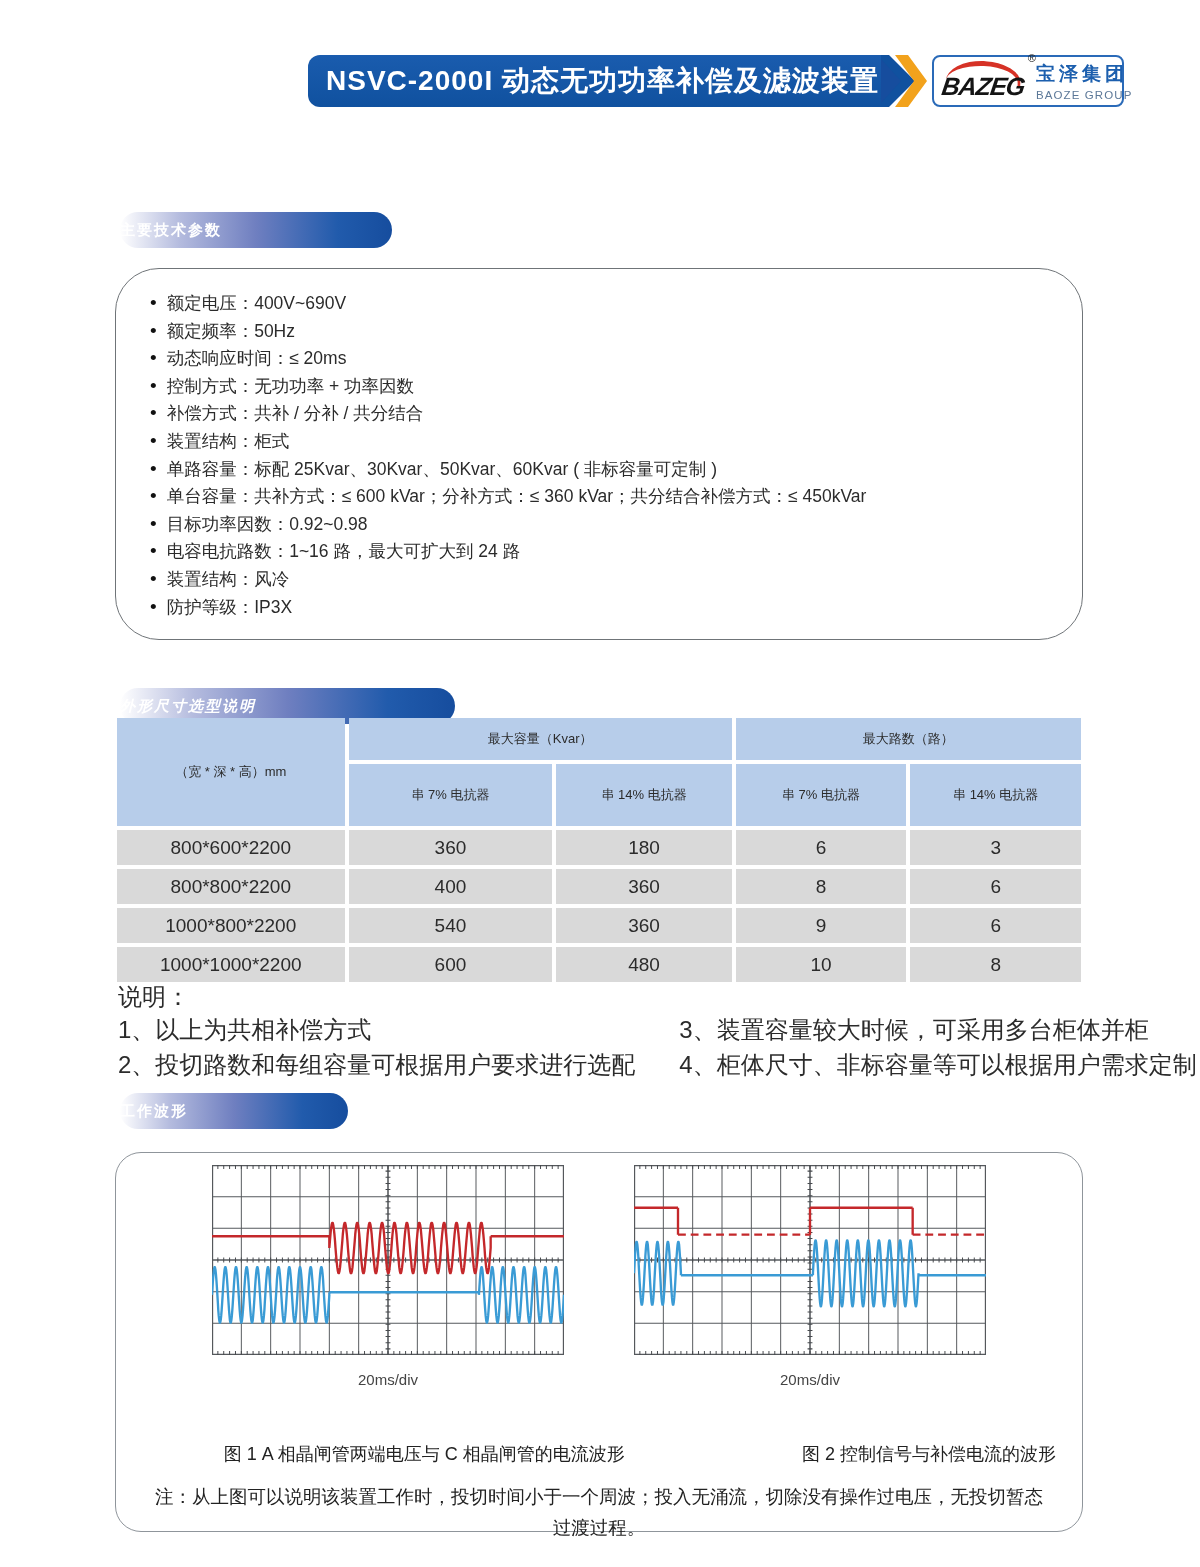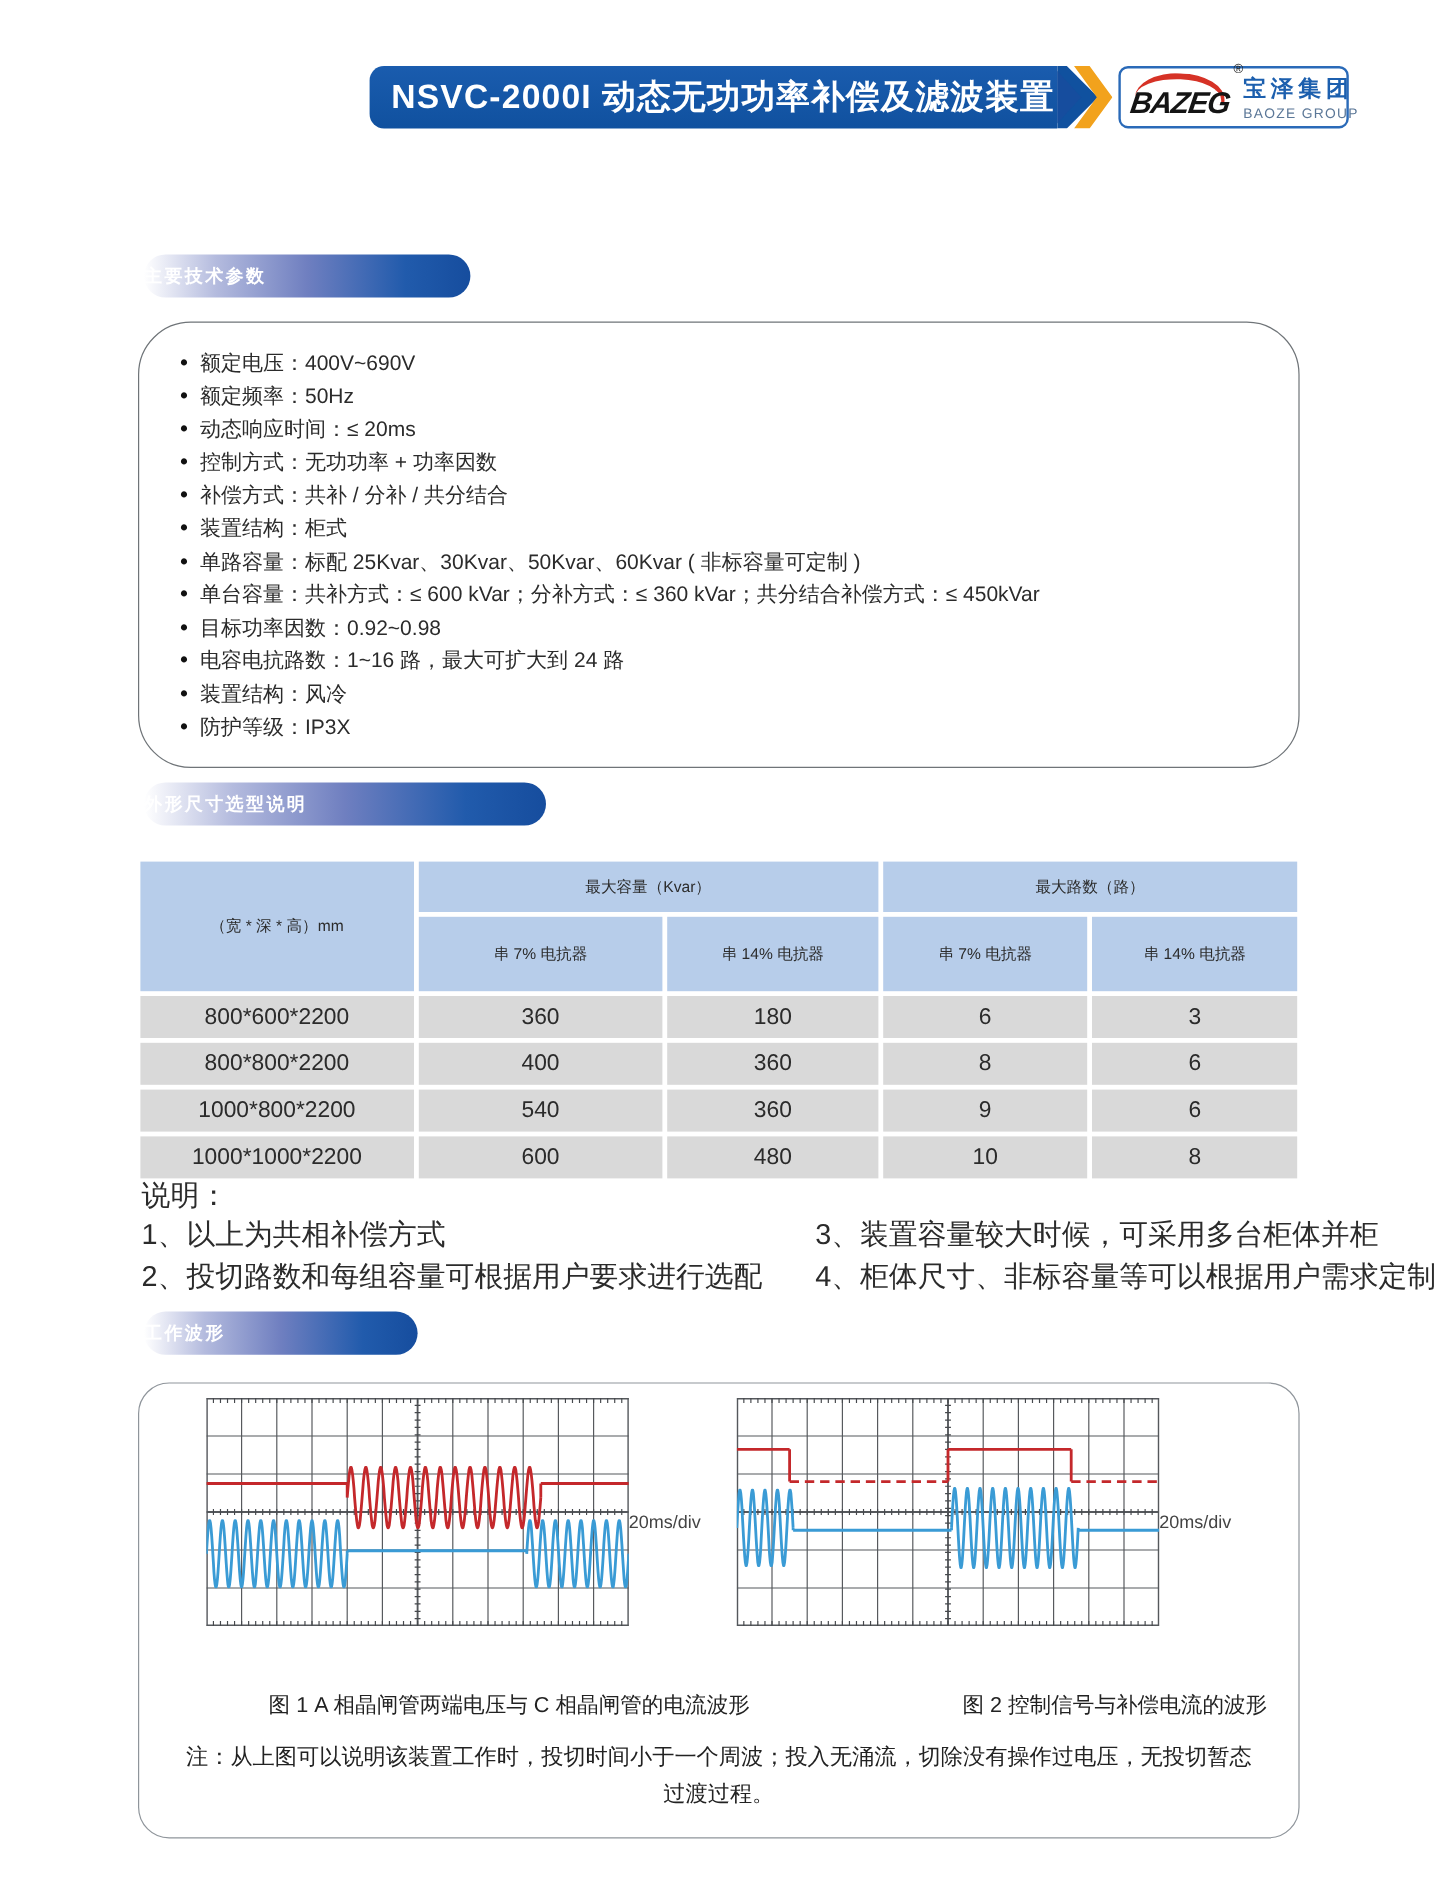--- a/index.html
+++ b/index.html
@@ -24,21 +24,21 @@
   .names{margin-left:2px;min-width:0;}
   .cn{font-size:19px;font-weight:bold;color:#1c5fae;letter-spacing:4px;white-space:nowrap;}
   .en{font-size:11.5px;color:#5c7898;letter-spacing:1.1px;margin-top:2px;white-space:nowrap;}
 
   
   .pill{position:absolute;left:120px;height:36px;border-radius:18px;display:flex;align-items:center;
         justify-content:flex-start;padding-right:22px;box-sizing:border-box;color:#fff;font-weight:bold;
         font-size:15px;letter-spacing:2px;
         background:linear-gradient(90deg,rgba(205,210,235,0) 0%,#b4bbde 22%,#6f7fc0 50%,#215bac 80%,#164d9e 100%);}
   #pill-params{top:212px;width:272px;}
-  #pill-dims{top:652px;width:335px;}
+  #pill-dims{top:688px;width:335px;font-style:italic;}
   #pill-wave{top:1093px;width:228px;}
 
   
   .params-box{position:absolute;left:115px;top:268px;width:968px;height:372px;box-sizing:border-box;
               border:1.5px solid #6f7478;border-radius:44px;padding:20px 34px;}
   .params-box ul{list-style:none;margin:0;padding:0;}
   .params-box li{display:flex;align-items:baseline;font-size:17.5px;line-height:27.6px;height:27.6px;
                  white-space:nowrap;}
   .dot{font-size:19px;margin-right:10px;color:#111;}
 
@@ -54,21 +54,21 @@
   .notes-cols{display:flex;gap:44px;}
   .notes-col{display:flex;flex-direction:column;}
   .notes-col.left{width:56%;}
   .notes-col.right{width:44%;}
   .notes-col div{line-height:35px;white-space:nowrap;}
 
   
   .wave-box{position:absolute;left:115px;top:1152px;width:968px;height:380px;box-sizing:border-box;
             border:1.5px solid #8f959b;border-radius:26px;padding:12px 26px 0;}
   .figures{display:flex;justify-content:space-evenly;}
-  .fig{display:flex;flex-direction:row;align-items:center;}
+  .fig{display:flex;flex-direction:column;align-items:center;}
   .scope{width:352px;height:190px;background:#fff;display:block;}
   .xdiv{margin-top:16px;font-size:15px;color:#444;}
   .captions{display:flex;margin-top:24px;}
   .cap{text-align:right;font-size:18px;color:#222;margin-top:30px;}
   .cap.c1{flex:1.12;}
   .cap.c2{flex:1;}
   .wave-note{margin:16px 6px 0;font-size:18.5px;line-height:1.65;color:#222;text-align:center;}
 </style>
 </head>
 <body>

